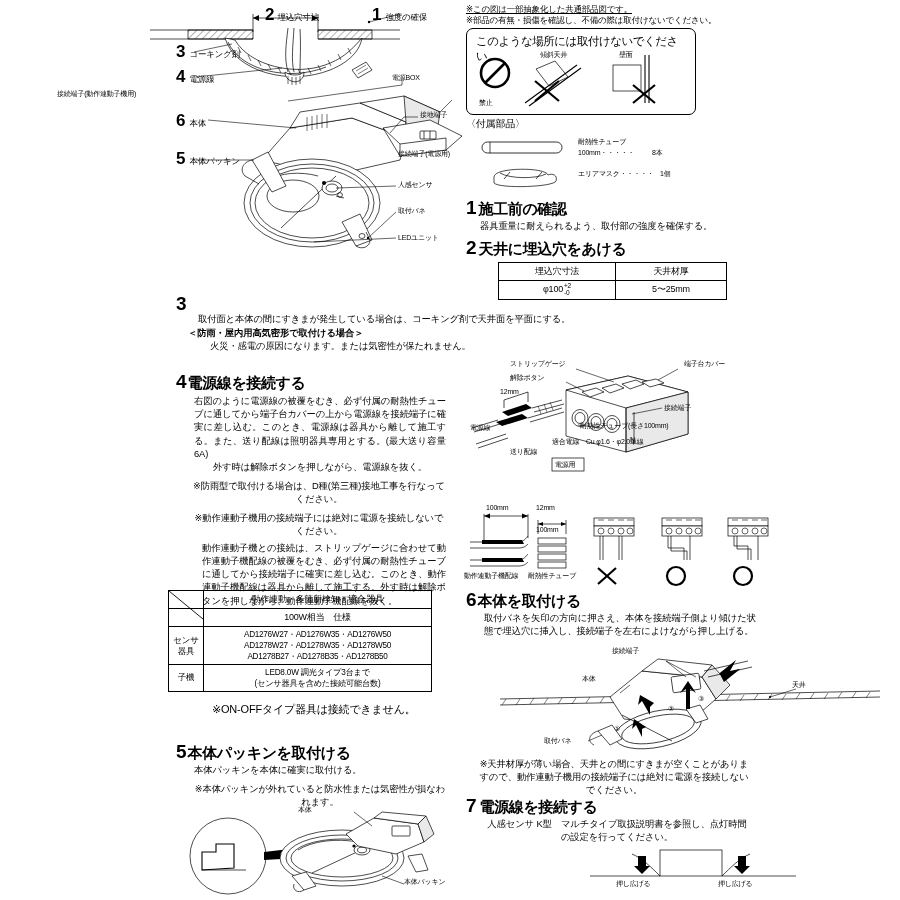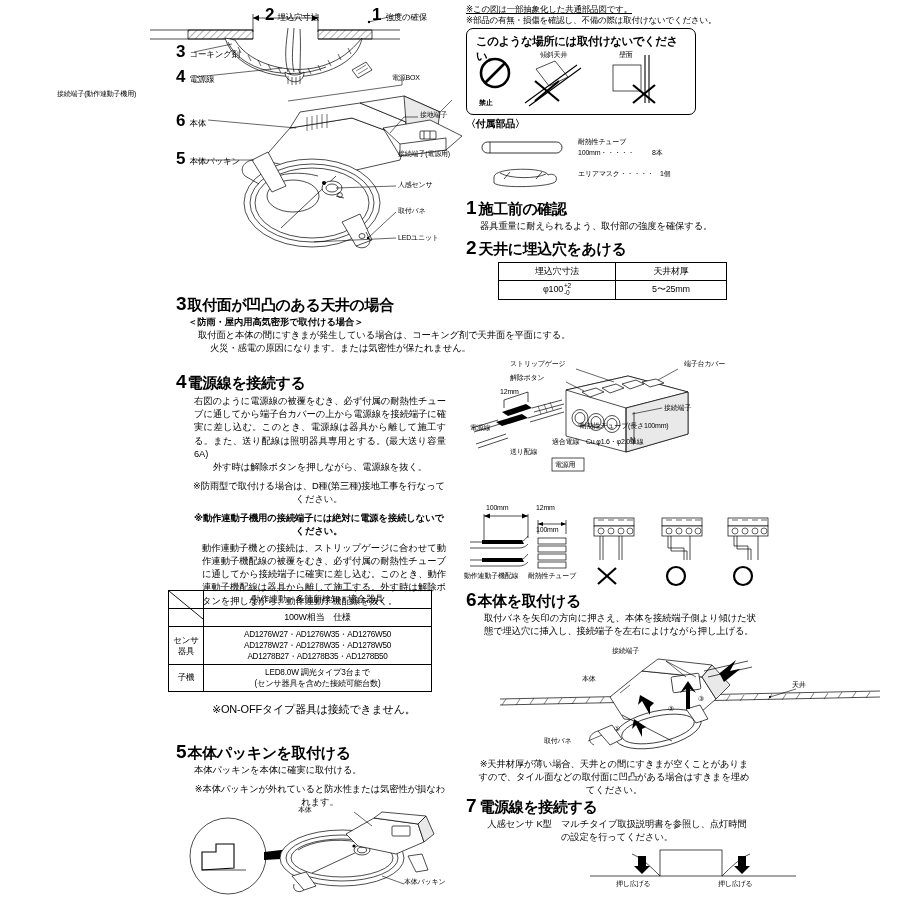--- a/index.html
+++ b/index.html
@@ -9,21 +9,21 @@
     font-family:"Liberation Sans","DejaVu Sans",sans-serif;
     color:#000;
     -webkit-font-smoothing:none;
   }
   .pg{position:absolute;inset:0;}
   .abs{position:absolute;}
   .t{font-size:8.5px;line-height:1.28;letter-spacing:-0.2px;white-space:nowrap;}
   .t-wrap{white-space:normal;text-align:center;}
   .tiny{font-size:7px;line-height:1.2;letter-spacing:-0.2px;white-space:nowrap;}
   .body-t{font-size:9.3px;line-height:1.42;letter-spacing:-0.1px;}
-  .bold{font-weight:bold;}
+  .bold{font-weight:normal;}
   .head-num{font-size:19px;font-weight:bold;line-height:1;letter-spacing:-1px;}
   .head-txt{font-size:15px;font-weight:bold;letter-spacing:-0.4px;}
   .sec-head{display:flex;align-items:baseline;gap:1px;}
   .lbl-num{font-size:17px;font-weight:bold;line-height:1;}
   svg{display:block;overflow:visible;}
   .ln{stroke:#000;fill:none;stroke-width:0.7;}
   .ln2{stroke:#000;fill:none;stroke-width:1.1;}
   .fillw{fill:#fff;stroke:#000;stroke-width:0.7;}
   .fillg{fill:#e9e9e9;stroke:#000;stroke-width:0.7;}
   .fillk{fill:#000;stroke:none;}
@@ -267,24 +267,23 @@
         </span>
       </td>
       <td>5〜25mm</td>
     </tr>
   </tbody>
     </table>
 
   <div class="abs" style="left:176px;top:294px;width:480px;">
     <div class="sec-head">
       <span class="head-num">3</span>
-      <span class="head-txt" style="padding-left:1px;">取付面が凹凸のある天井の場合</span>
-    </div>
+    </div>
+    <div class="body-t" style="padding-left:22px;">取付面と本体の間にすきまが発生している場合は、コーキング剤で天井面を平面にする。</div>
     <div class="body-t" style="padding-left:12px;margin-top:1px;font-weight:bold;">＜防雨・屋内用高気密形で取付ける場合＞</div>
-    <div class="body-t" style="padding-left:22px;">取付面と本体の間にすきまが発生している場合は、コーキング剤で天井面を平面にする。</div>
     <div class="body-t" style="padding-left:34px;">火災・感電の原因になります。または気密性が保たれません。</div>
   </div>
 
   <div class="abs" style="left:176px;top:372px;width:270px;">
     <div class="sec-head">
       <span class="head-num">4</span>
       <span class="head-txt" style="padding-left:1px;">電源線を接続する</span>
     </div>
     <div class="body-t t-wrap" style="padding-left:18px;margin-top:2px;text-align:justify;">右図のように電源線の被覆をむき、必ず付属の耐熱性チューブに通してから端子台カバーの上から電源線を接続端子に確実に差し込む。このとき、電源線は器具から離して施工する。また、送り配線は照明器具専用とする。(最大送り容量6A)</div>
     <div class="body-t t-wrap" style="padding-left:18px;">外す時は解除ボタンを押しながら、電源線を抜く。</div>
@@ -616,21 +615,21 @@
     </svg>
     <div class="abs tiny" style="left:122px;top:2px;">接続端子</div>
     <div class="abs tiny" style="left:92px;top:30px;">本体</div>
     <div class="abs tiny" style="left:302px;top:36px;">天井</div>
     <div class="abs tiny" style="left:54px;top:92px;">取付バネ</div>
     <div class="abs tiny" style="left:124px;top:80px;">①</div>
     <div class="abs tiny" style="left:178px;top:60px;">②</div>
     <div class="abs tiny" style="left:208px;top:50px;">③</div>
   </div>
 
-  <div class="abs body-t t-wrap" style="left:478px;top:758px;width:272px;">※天井材厚が薄い場合、天井との間にすきまが空くことがありますので、タイル面などの取付面に凹凸がある場合はすきまを埋めてください。</div>
+  <div class="abs body-t t-wrap" style="left:478px;top:758px;width:272px;">※天井材厚が薄い場合、天井との間にすきまが空くことがありますので、動作連動子機用の接続端子には絶対に電源を接続しないでください。</div>
 
   <div class="abs" style="left:466px;top:796px;width:300px;">
     <div class="sec-head">
       <span class="head-num">7</span>
       <span class="head-txt" style="padding-left:3px;">電源線を接続する</span>
     </div>
     <div class="body-t t-wrap" style="padding-left:18px;margin-top:1px;width:266px;">人感センサ K型　マルチタイプ取扱説明書を参照し、点灯時間の設定を行ってください。</div>
   </div>
 
   <div class="abs" style="left:560px;top:848px;width:280px;height:52px;">

